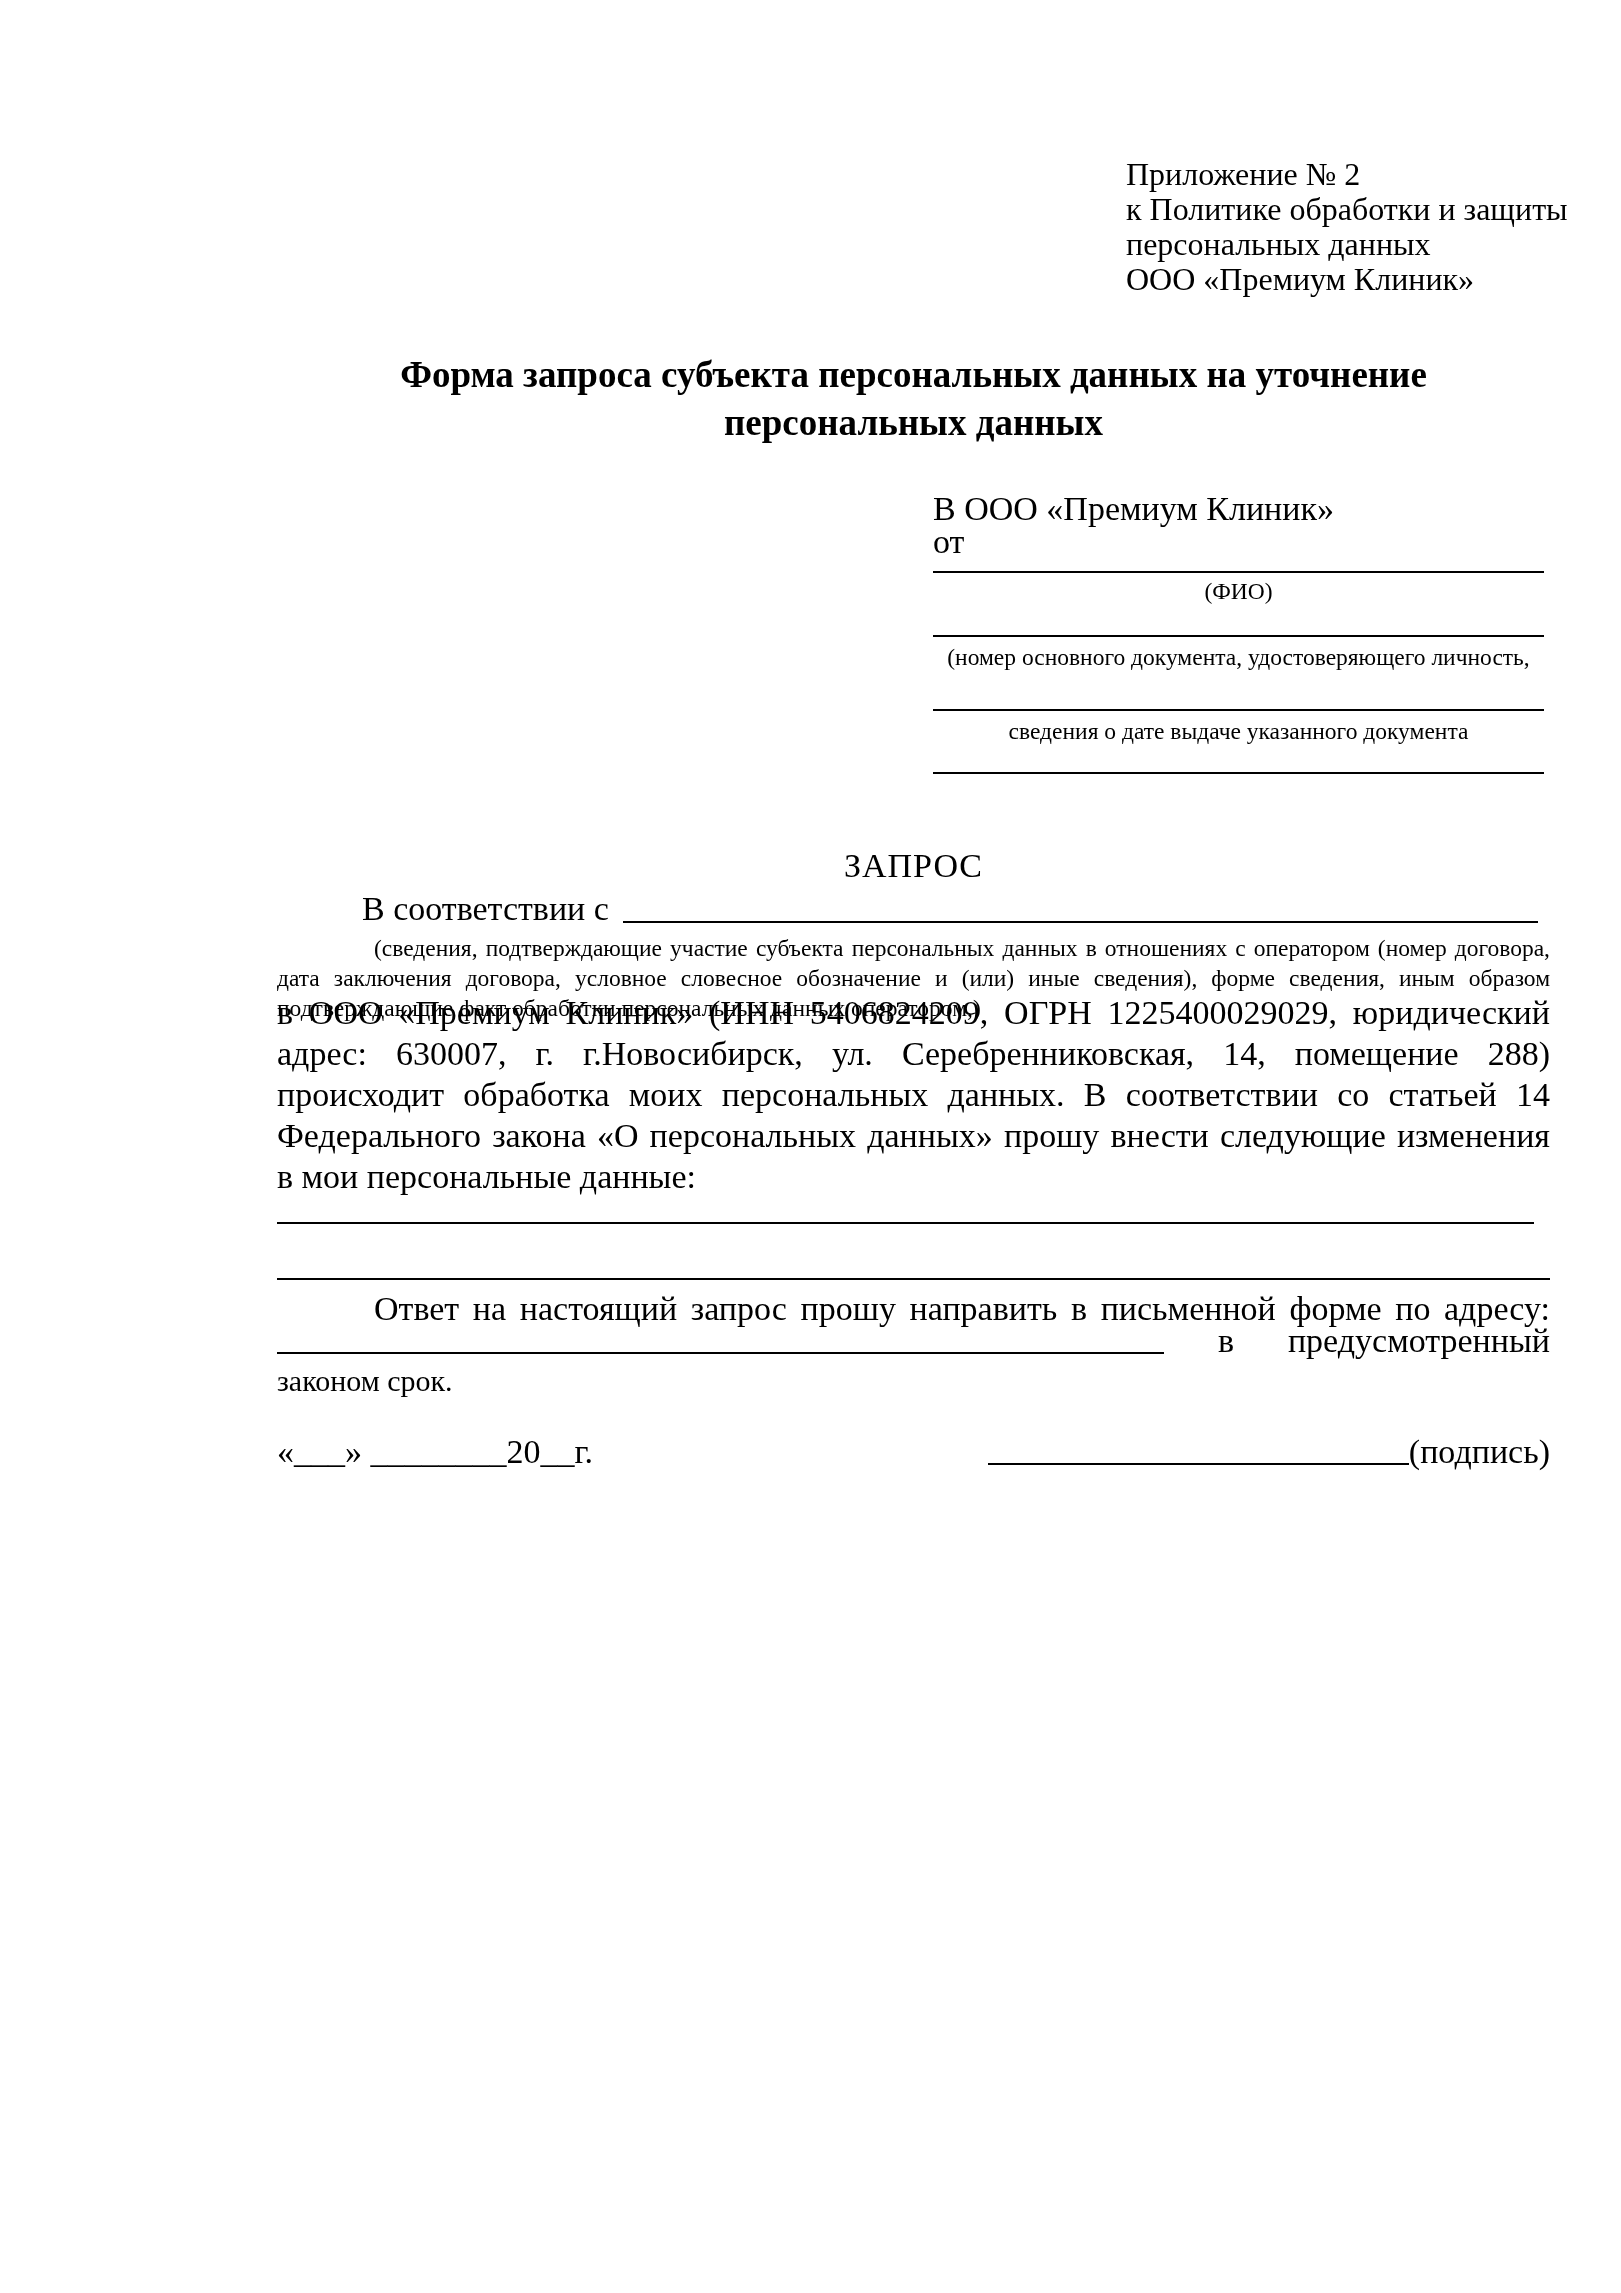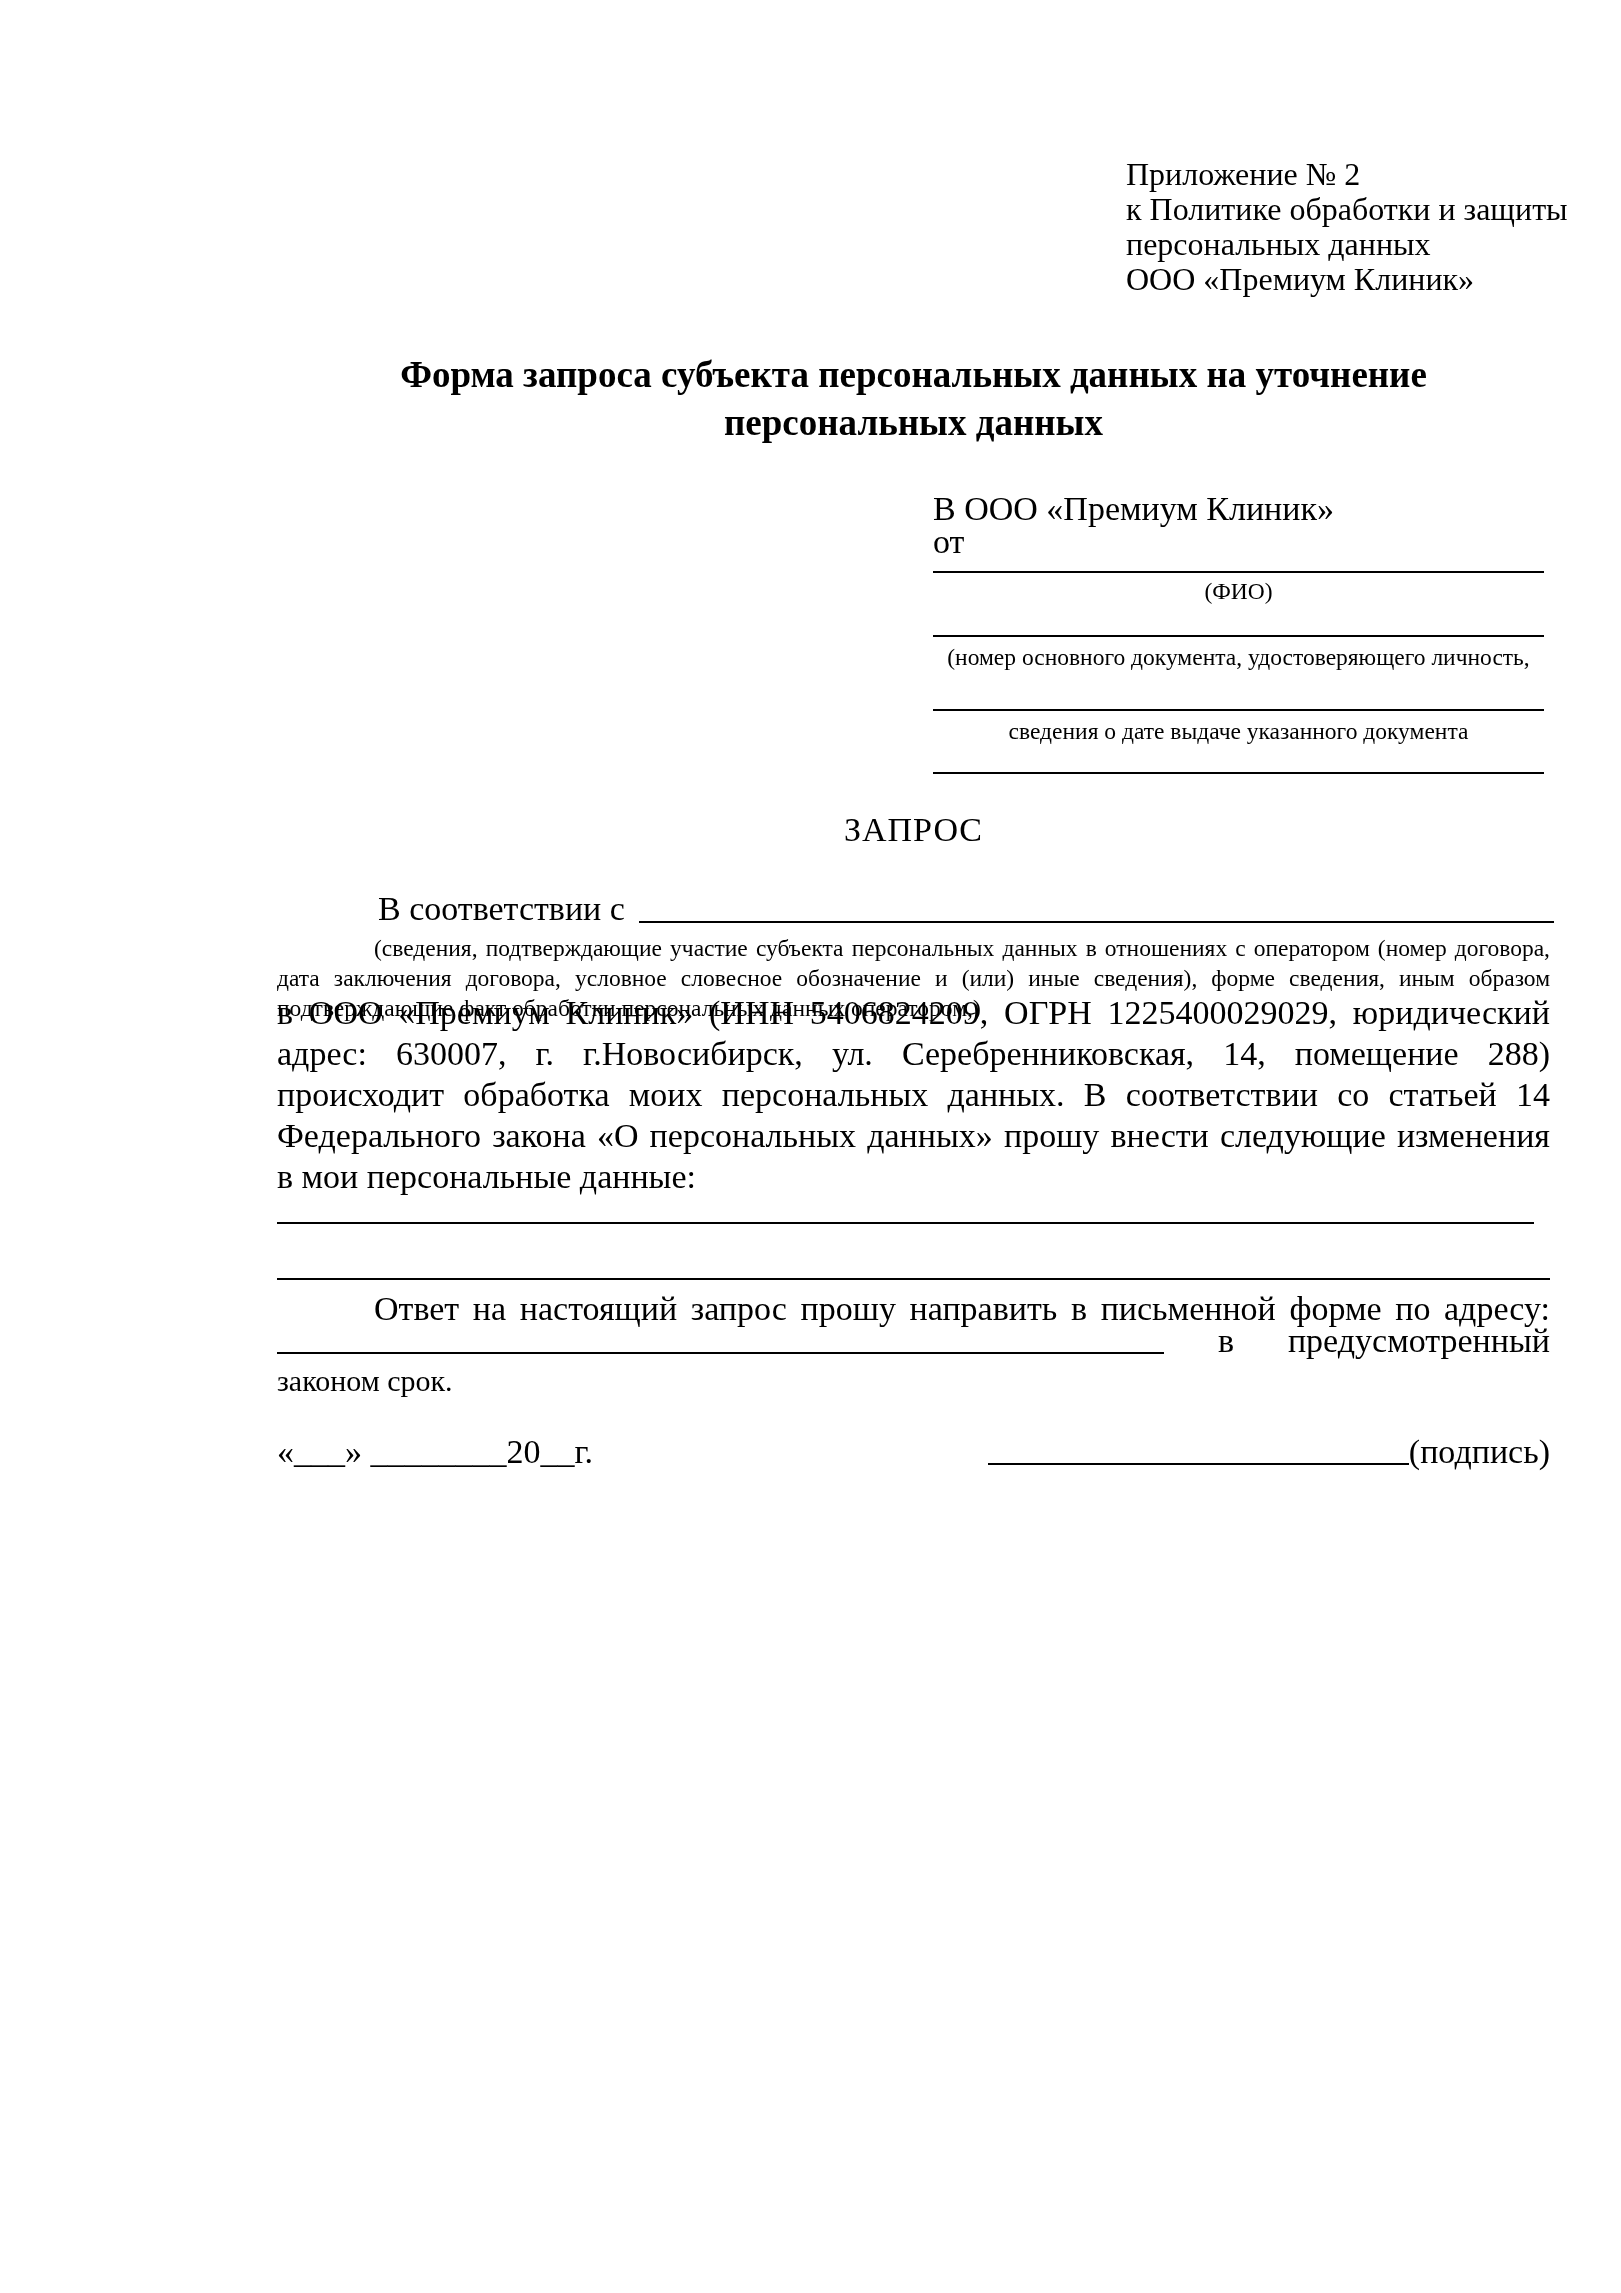--- a/index.html
+++ b/index.html
@@ -57,28 +57,28 @@
     white-space: nowrap;
   }
   .fl1 { top: 537px; } .fc1 { top: 578px; }
   .fl2 { top: 601px; } .fc2 { top: 644px; }
   .fl3 { top: 675px; } .fc3 { top: 718px; }
   .fl4 { top: 738px; } .fc4 { top: 779px; }
 
   
   .req-heading {
     left: 233px;
-    top: 811px;
+    top: 847px;
     width: 1273px;
     font-size: 34px;
     text-align: center;
     letter-spacing: 1px;
   }
   .intro-row {
-    left: 237px;
+    left: 221px;
     top: 888px;
     width: 1273px;
     display: flex;
     align-items: flex-end;
     font-size: 34px;
     line-height: 41px;
   }
   .intro-text { margin-left: 97px; white-space: nowrap; }
   .intro-fill {
     flex: 1;

